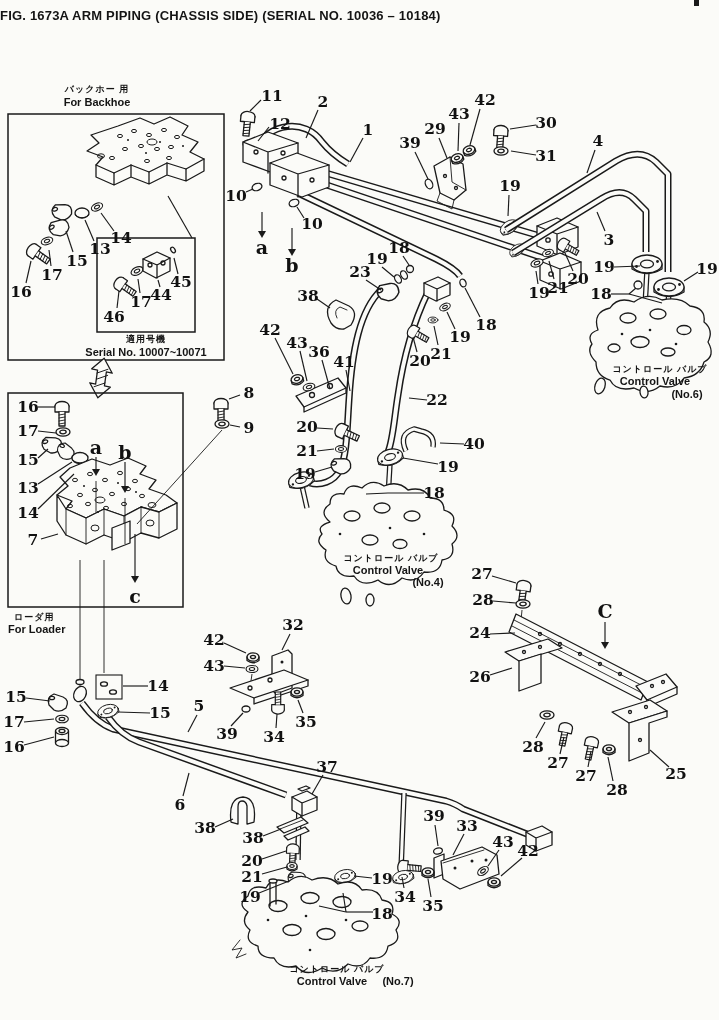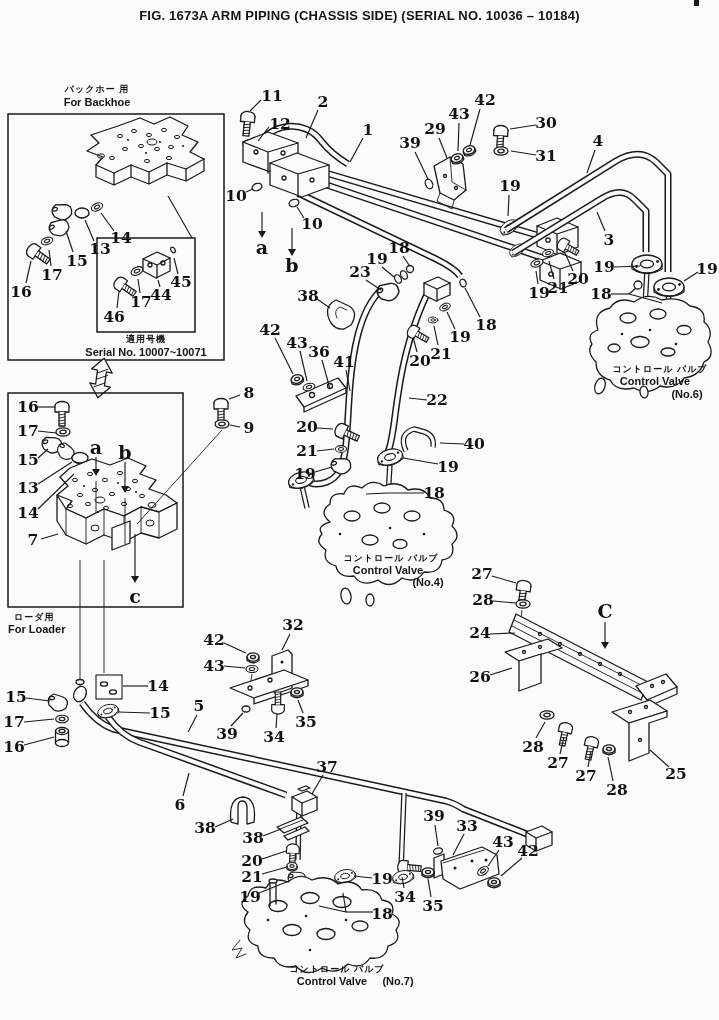--- a/index.html
+++ b/index.html
@@ -1,18 +1,18 @@
 <!DOCTYPE html>
 <html><head>
 <meta charset="utf-8">
 <style>
   html,body{margin:0;padding:0;background:#e9e9e6}
   .page{position:relative;width:719px;height:1020px;margin:0 auto;background:#fbfbf8;
         font-family:"Liberation Sans",sans-serif;overflow:hidden}
-  .title{position:absolute;top:8px;left:0;width:100%;text-align:center;
+  .title{position:absolute;top:8px;left:0;width:100%;
          font-weight:bold;font-size:13px;letter-spacing:.2px;color:#141414}
   svg{position:absolute;left:0;top:0}
   .ln{fill:none;stroke:#1a1a1a;stroke-width:1.3;stroke-linejoin:round;stroke-linecap:round}
   .thin{stroke-width:.9}
   .fw{fill:#fbfbf8}
   .fd{fill:#1a1a1a;stroke:none}
   .frame{fill:none;stroke:#1a1a1a;stroke-width:1.5}
   path.tube{fill:none;stroke:#1a1a1a;stroke-width:7;stroke-linejoin:round}
   path.tube-core{fill:none;stroke:#fbfbf8;stroke-width:4;stroke-linejoin:round}
   path.tube.sm{stroke-width:5.5}

